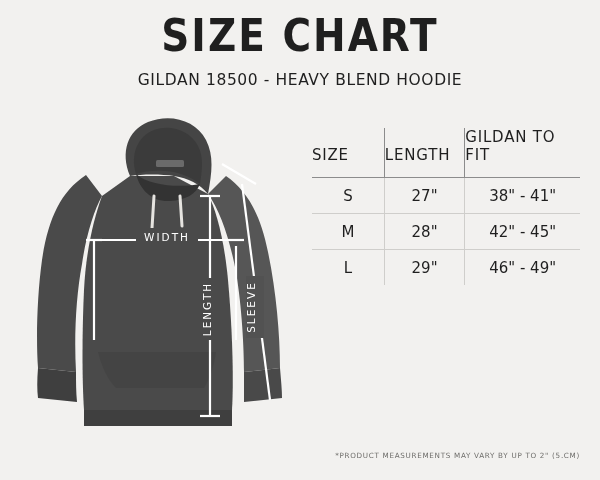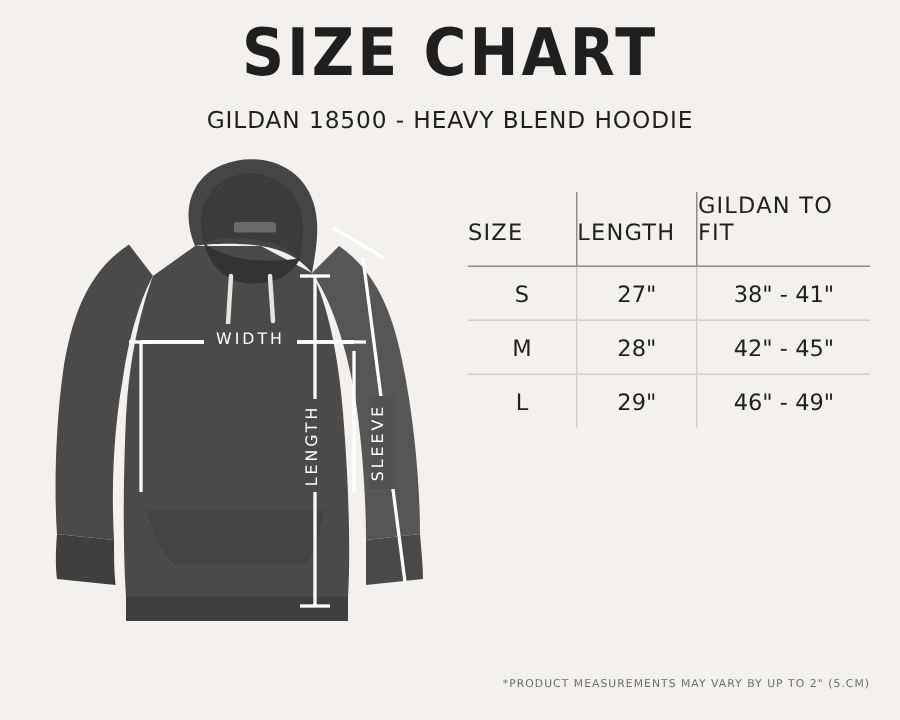--- a/index.html
+++ b/index.html
@@ -44,21 +44,21 @@
     font-size: 15.5px;
     letter-spacing: 0.6px;
     color: #1f1f1f;
     font-weight: normal;
   }
 
   
   .hoodie-wrap {
     position: absolute;
     left: 24px;
-    top: 88px;
+    top: 100px;
     width: 280px;
     height: 330px;
   }
   .hoodie-svg {
     display: block;
   }
   .measure-label {
     font-size: 10.5px;
     letter-spacing: 2px;
     fill: #ffffff;

